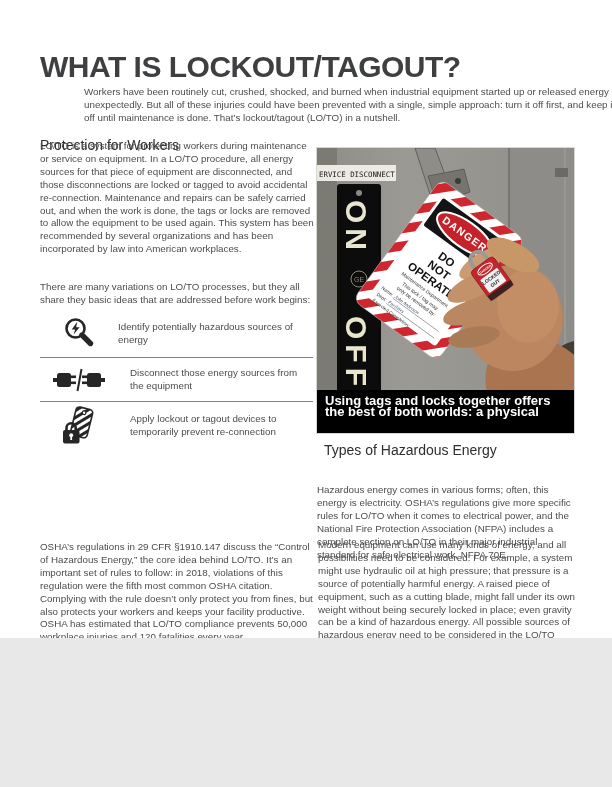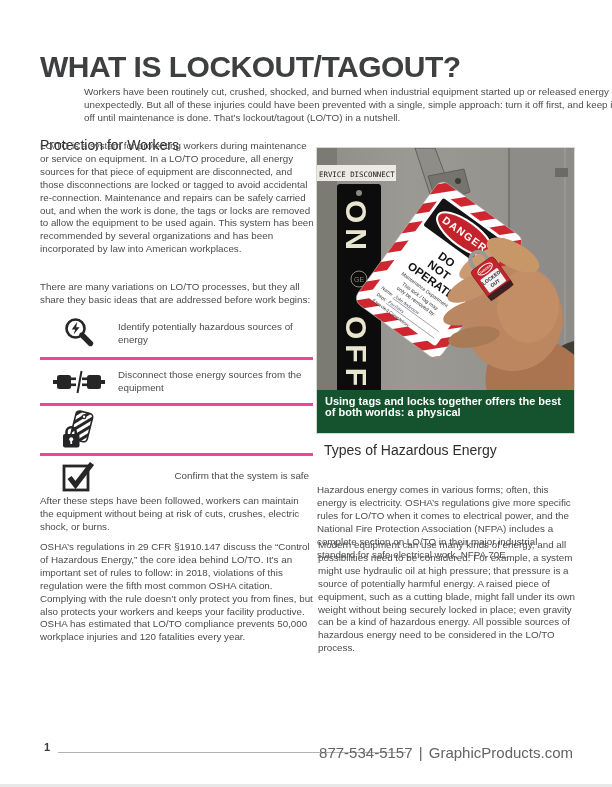--- a/index.html
+++ b/index.html
@@ -1,50 +1,50 @@
 <!DOCTYPE html>
 <html><head>
 <meta charset="utf-8">
 <style>
   html,body{margin:0;padding:0;background:#e8e8e8;}
   .page{
-    position:relative;width:612px;height:784px;background:#ffffff;
+    position:relative;width:612px;height:638px;background:#ffffff;
     font-family:"Liberation Sans",sans-serif;overflow:hidden;margin:0 auto;
   }
   .abs{position:absolute;}
   .title{
     left:40px;top:50px;width:560px;
     font-size:30px;font-weight:bold;letter-spacing:-0.5px;color:#3e3f41;
   }
   .intro{left:40px;top:86px;width:540px;margin-left:44px;}
   .body-text{font-size:9.8px;line-height:12.9px;color:#4b4c4e;}
   .h2{font-size:14px;font-weight:normal;color:#2d2e30;}
   .h2-left{left:40px;top:137px;width:272px;}
   .h2-right{left:324px;top:442px;width:258px;}
   .lpara1{left:40px;top:140px;width:274px;}
   .lpara2{left:40px;top:281px;width:274px;}
   .steps{left:40px;top:311px;width:273px;}
   .step-row{display:flex;align-items:center;justify-content:space-between;}
-  .step-row + .step-row{border-top:3px solid #ec4899;}
+  .step-row + .step-row{border-top:1px solid #ec4899;gap:12px;}
   .sr1{min-height:46px;}
   .sr2{min-height:43px;}
   .sr3{min-height:47px;}
   .sr4{min-height:40px;}
   .step-icon{flex:0 0 78px;display:flex;justify-content:center;align-items:center;}
   .step-label{font-size:9.8px;line-height:12.9px;color:#4b4c4e;padding-right:4px;}
   .lpara3{left:40px;top:495px;width:274px;}
   .lpara4{left:40px;top:541px;width:276px;}
   .photo{
     left:317px;top:148px;width:257px;height:285px;overflow:hidden;
     outline:1px solid #d6d6d4;
   }
   .caption{
     position:absolute;left:0;bottom:0;width:241px;height:31px;
-    background:#14532d;padding:6px 8px;color:#ffffff;
-    font-size:11px;line-height:10.5px;font-weight:bold;
+    background:#000000;padding:6px 8px;color:#ffffff;
+    font-size:13px;line-height:10.5px;font-weight:bold;
   }
   .rpara1{left:317px;top:461px;width:260px;margin-top:23px;}
   .rpara2{left:318px;top:539px;width:260px;}
   .page-num{left:44px;top:741px;font-size:11px;font-weight:bold;color:#3a3a3a;}
   .footer-line{left:58px;top:752px;width:348px;border-top:1px solid #b2b2b2;height:0;}
   .footer-right{right:38px;top:744px;font-size:15px;color:#636466;}
   .footer-right span{margin:0 1px;}
 </style>
 </head>
 <body>
@@ -100,35 +100,26 @@
           <g transform="rotate(14 22 17)">
             <rect x="13" y="2" width="17" height="29" rx="3.5" fill="url(#hatch)" stroke="#262626" stroke-width="1.6"></rect>
             <circle cx="21.5" cy="6.5" r="1.8" fill="#ffffff" stroke="#262626" stroke-width="1.2"></circle>
           </g>
           <path d="M6.5 25 v-3.2 a4.6 4.6 0 0 1 9.2 0 V25" fill="none" stroke="#262626" stroke-width="2.6"></path>
           <rect x="3" y="24" width="16.5" height="13.5" rx="2" fill="#262626"></rect>
           <circle cx="11.2" cy="29.2" r="2" fill="#ffffff"></circle>
           <rect x="10.3" y="30" width="1.8" height="4" fill="#ffffff"></rect>
         </svg>
       </div>
-    </div>
-
-    <div class="step-row sr4">
-      <div class="step-icon">
-        <svg width="36" height="34" viewBox="0 0 36 34">
-          <rect x="3" y="7" width="24" height="24" fill="none" stroke="#262626" stroke-width="2.8"></rect>
-          <path d="M8.5 18.5 L14.5 26 L31 4.5" fill="none" stroke="#262626" stroke-width="5.2"></path>
-        </svg>
-      </div>
-      <div class="step-label">Confirm that the system is safe</div>
-    </div>
+      <div class="step-label">Apply lockout or tagout devices to temporarily prevent re-connection</div>
+    </div>
+
 
   </div>
 
-  <div class="abs lpara3 body-text">After these steps have been followed, workers can maintain the equipment without being at risk of cuts, crushes, electric shock, or burns.</div>
   <div class="abs lpara4 body-text">OSHA’s regulations in 29 CFR §1910.147 discuss the “Control of Hazardous Energy,” the core idea behind LO/TO. It’s an important set of rules to follow: in 2018, violations of this regulation were the fifth most common OSHA citation. Complying with the rule doesn’t only protect you from fines, but also protects your workers and keeps your facility productive. OSHA has estimated that LO/TO compliance prevents 50,000 workplace injuries and 120 fatalities every year.</div>
 
   <div class="abs photo">
     <svg width="257" height="285" viewBox="0 0 257 285">
       <defs>
         <pattern id="tagstripes" width="17" height="17" patternUnits="userSpaceOnUse" patternTransform="rotate(45)">
           <rect width="17" height="17" fill="#ffffff"></rect>
           <rect width="9" height="17" fill="#cf2730"></rect>
         </pattern>
         <linearGradient id="bggrad" x1="0" y1="0" x2="1" y2="0">

